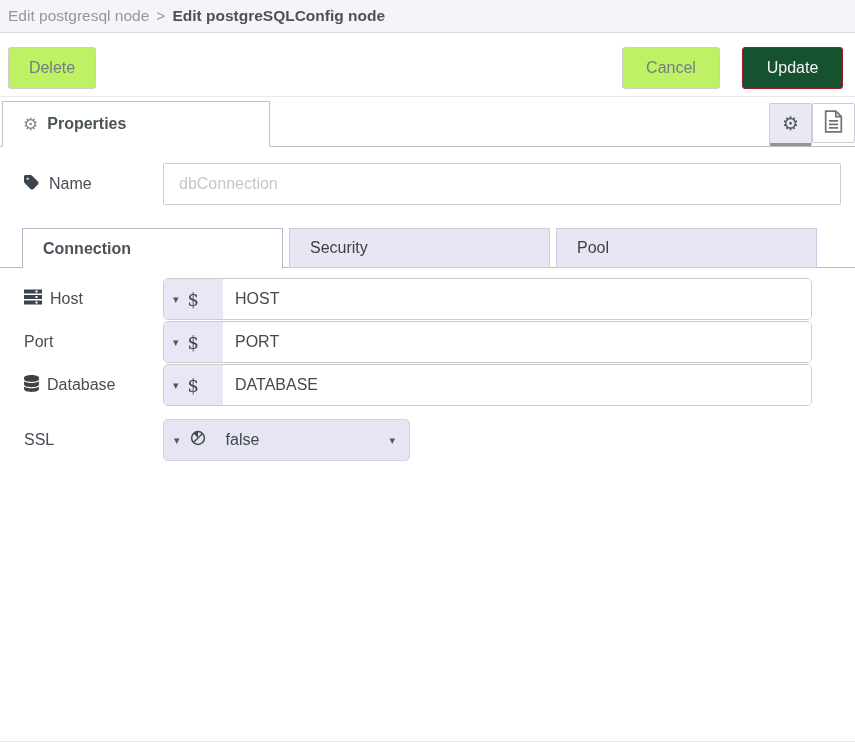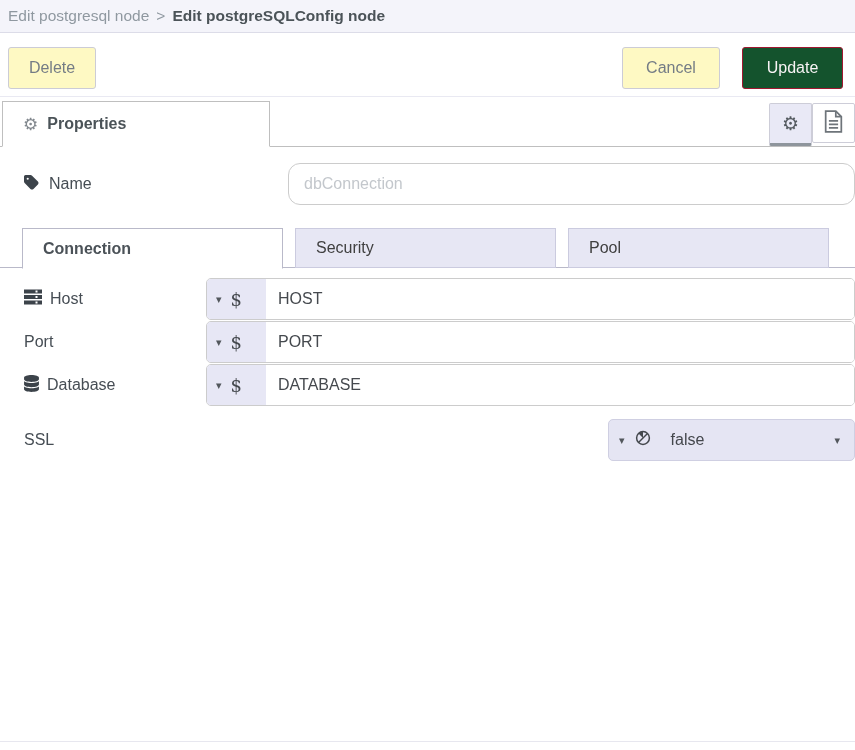--- a/index.html
+++ b/index.html
@@ -35,21 +35,21 @@
   .btn {
     font-family: "Liberation Sans", sans-serif;
     font-size: 16px;
     border-radius: 3px;
     cursor: pointer;
     position: absolute;
     top: 14px;
     height: 42px;
   }
   .btn-secondary {
-    background: #fef9c3;
+    background: #bef264;
     border: 1px solid #ccccd6;
     color: #747c85;
   }
   .btn-delete { left: 8px; width: 88px; }
   .btn-cancel { left: 622px; width: 98px; }
   .btn-update {
     left: 742px; width: 101px;
     background: #14532d;
     border: 1px solid #a01830;
     color: #f7f3f4;
@@ -101,55 +101,54 @@
   }
   .btn-node-props .gear-glyph { color: #555b61; font-size: 19px; line-height: 1; }
   .btn-node-desc { right: 0px; }
 
   
   .form { padding-top: 16px; }
   .form-row {
     display: flex;
     align-items: center;
     margin-left: 24px;
-    justify-content: space-between;
   }
   .row-name { margin-bottom: 0; height: 42px; }
   .field-label {
     width: 139px;
     display: flex;
     align-items: center;
     gap: 8px;
     font-size: 16px;
     color: #464d54;
     flex-shrink: 0;
   }
   .field-label svg { flex-shrink: 0; }
 
   .name-input {
-    width: 567px;
+    width: 678px;
     height: 42px;
     border: 1px solid #cccccc;
-    border-radius: 12px;
+    border-radius: 1px;
     padding: 4px 15px;
     font-family: "Liberation Sans", sans-serif;
     font-size: 16px;
     color: #45494e;
     outline: none;
   }
   .name-input::placeholder { color: #c3c7cc; opacity: 1; }
 
   
   .sub-tabbar {
     margin-top: 23px;
     height: 40px;
     position: relative;
     border-bottom: 1px solid #b9b9c9;
   }
-  .sub-tabs { display: flex; gap: 12px; padding-left: 22px; height: 40px; }
+  .sub-tabs { display: flex; gap: 6px; padding-left: 22px; height: 40px; }
   .sub-tab {
     width: 261px;
     height: 40px;
     display: flex;
     align-items: center;
     padding-left: 20px;
     font-size: 16px;
     cursor: pointer;
     background: #e7e7f4;
     border: 1px solid #cbcbdf;

